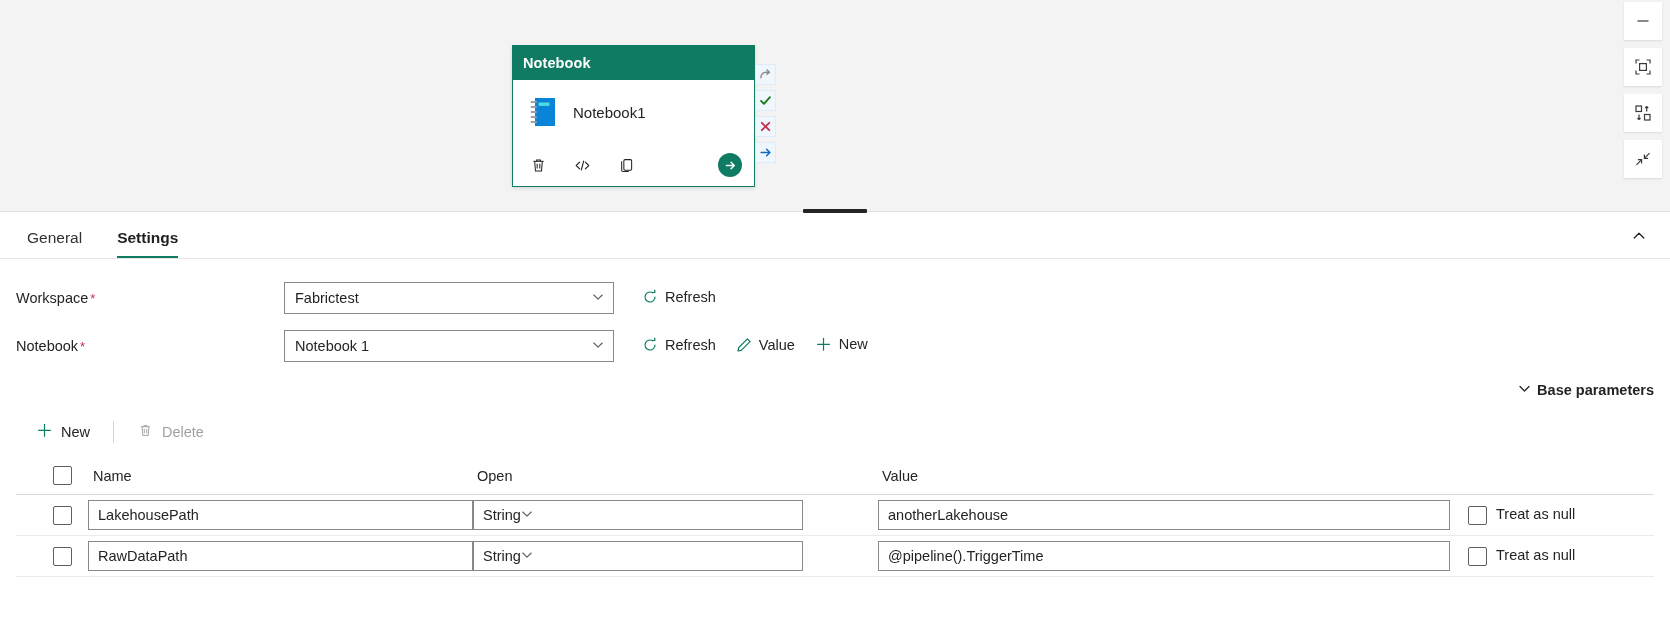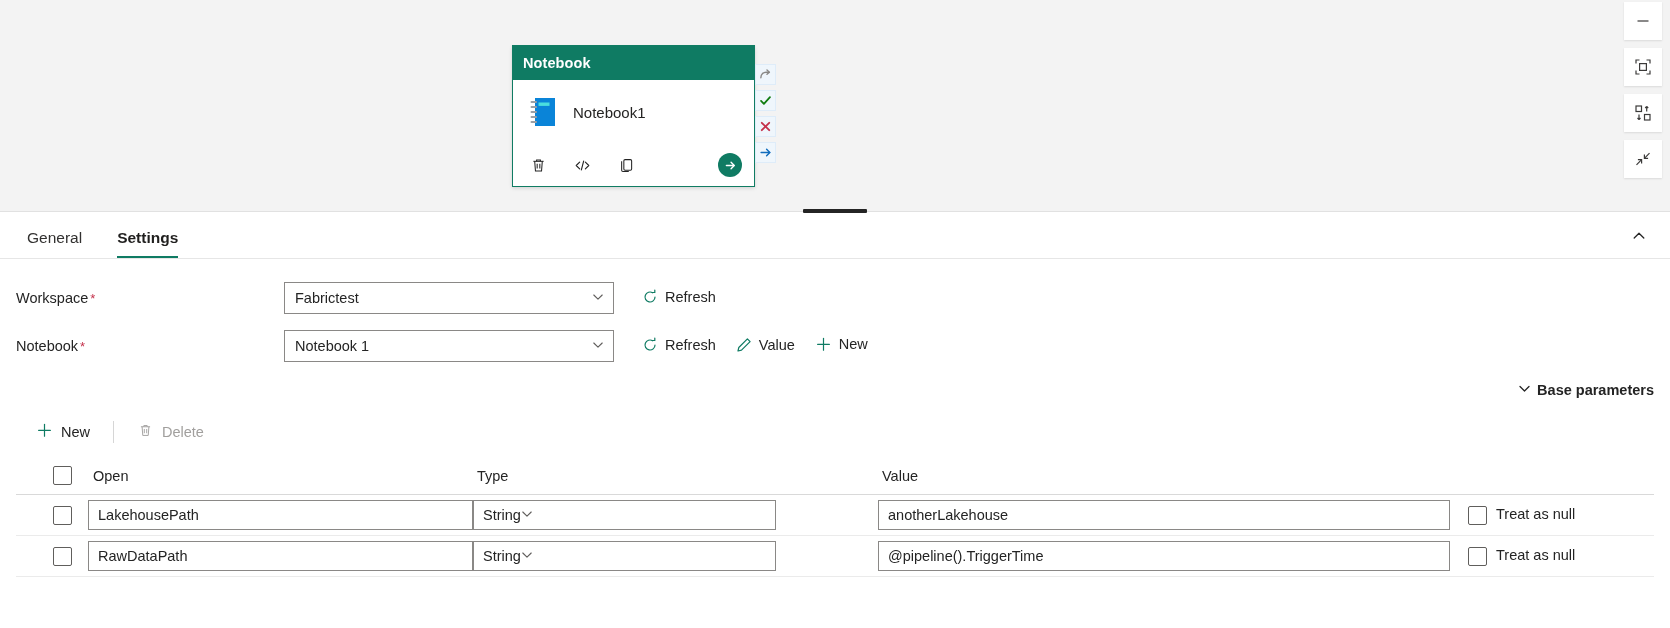--- a/index.html
+++ b/index.html
@@ -246,21 +246,21 @@
     width: 385px; height: 30px;
     border: 1px solid #8a8886;
     background: #fff;
     padding: 0 9px;
     font-size: 14.5px; color: #242424;
     font-family: inherit;
     outline: none;
   }
   .tcombo {
     position: relative;
-    width: 303px; height: 30px;
+    width: 330px; height: 30px;
     border: 1px solid #8a8886;
     background: #ffffff;
     display: flex; align-items: center;
     padding: 0 28px 0 9px;
     font-size: 14.5px; color: #242424;
     cursor: pointer;
   }
   .vinput {
     width: 572px; height: 30px;
     border: 1px solid #8a8886;
@@ -539,24 +539,24 @@
     </button>
   </div>
 
   <div class="ptable">
 
     <div class="prow head">
       <div class="c-check">
         <span class="cb"></span>
       </div>
       <div class="c-name">
+        <span class="col-title">Name</span>
+      </div>
+      <div class="c-type">
         <span class="col-title">Open</span>
-      </div>
-      <div class="c-type">
-        <span class="col-title">Type</span>
       </div>
       <div class="c-value">
         <span class="col-title">Value</span>
       </div>
       <div class="c-null"></div>
     </div>
 
     <div class="prow">
       <div class="c-check">
         <span class="cb"></span>

